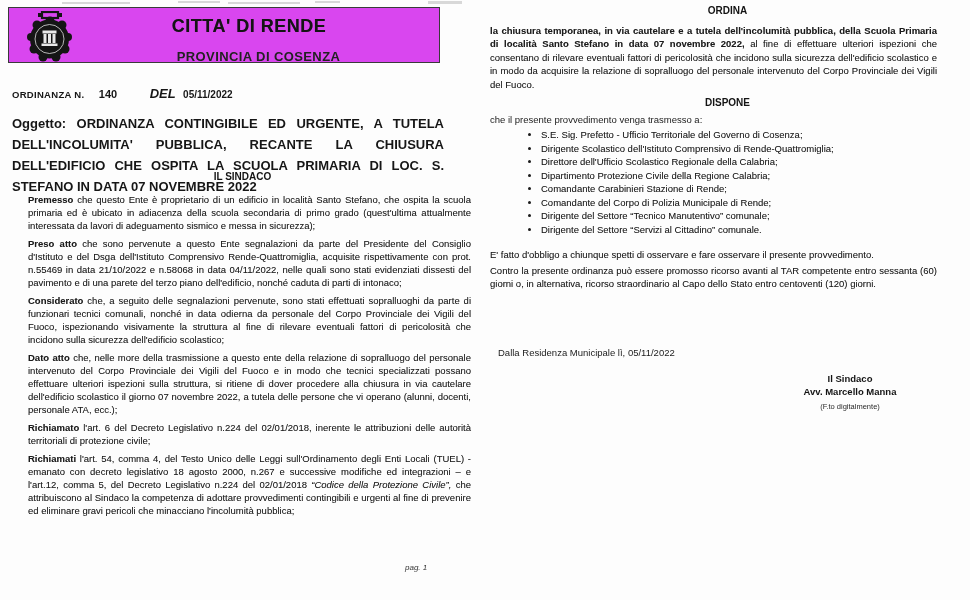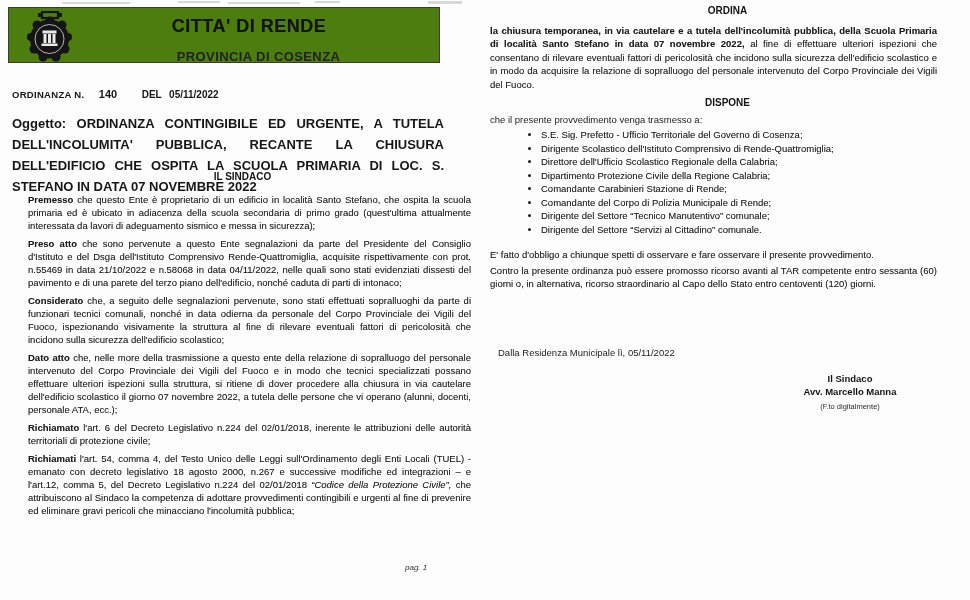--- a/index.html
+++ b/index.html
@@ -19,35 +19,35 @@
   .page-left  { left: 0;   width: 485px; }
   .page-right { left: 485px; width: 485px; }
 
   
   .artifact { position: absolute; background: #b9b9b9; opacity: .55; }
 
   
   .header-box {
     position: absolute; left: 8px; top: 7px; width: 432px; height: 56px;
     border: 1px solid #3a3a3a;
-    background: #4d7c0f;
+    background: #d946ef;
   }
   .emblem { position: absolute; left: 16px; top: 3px; width: 50px; height: 52px; }
   .header-titles { position: absolute; left: 60px; top: 8px; width: 360px; text-align: center; }
   .city-title {
     font-size: 18px; font-weight: bold; letter-spacing: .5px;
     color: #141414; text-shadow: 0 0 .4px rgba(0,0,0,.45);
   }
   .city-subtitle { font-size: 13px; font-weight: bold; letter-spacing: .4px; margin-top: 12px; color: #222; padding-left: 19px; }
 
   
   .ord-line { position: absolute; left: 12px; top: 84px; font-weight: bold; white-space: nowrap; color: #161616; }
   .ord-label { font-size: 9.5px; letter-spacing: .3px; }
   .ord-num { font-size: 11px; margin-left: 10px; }
-  .ord-del { font-size: 10px; margin-left: 20px; }
+  .ord-del { font-size: 13px; margin-left: 28px; font-style: italic; }
   .ord-date { font-size: 10px; margin-left: 3px; }
 
   
   .subject {
     position: absolute; left: 12px; top: 113px; width: 432px;
     font-size: 13px; font-weight: bold; line-height: 21px;
     text-align: justify; color: #161616;
   }
 
   .center-heading {

